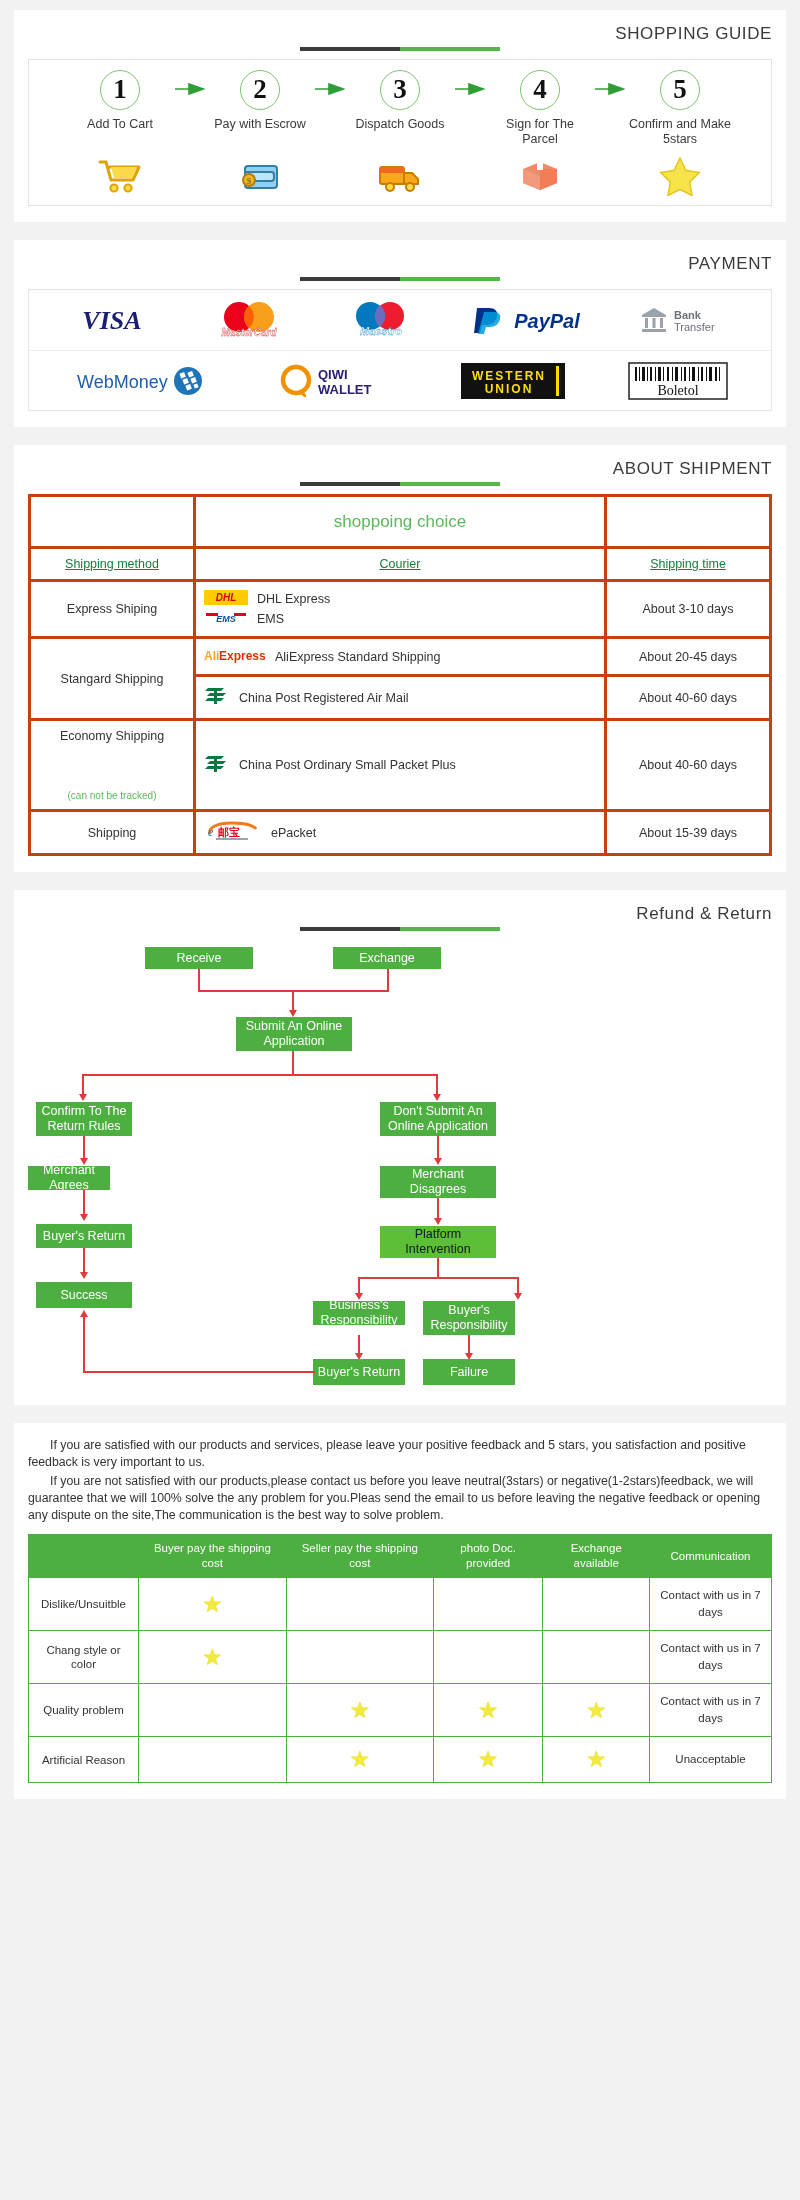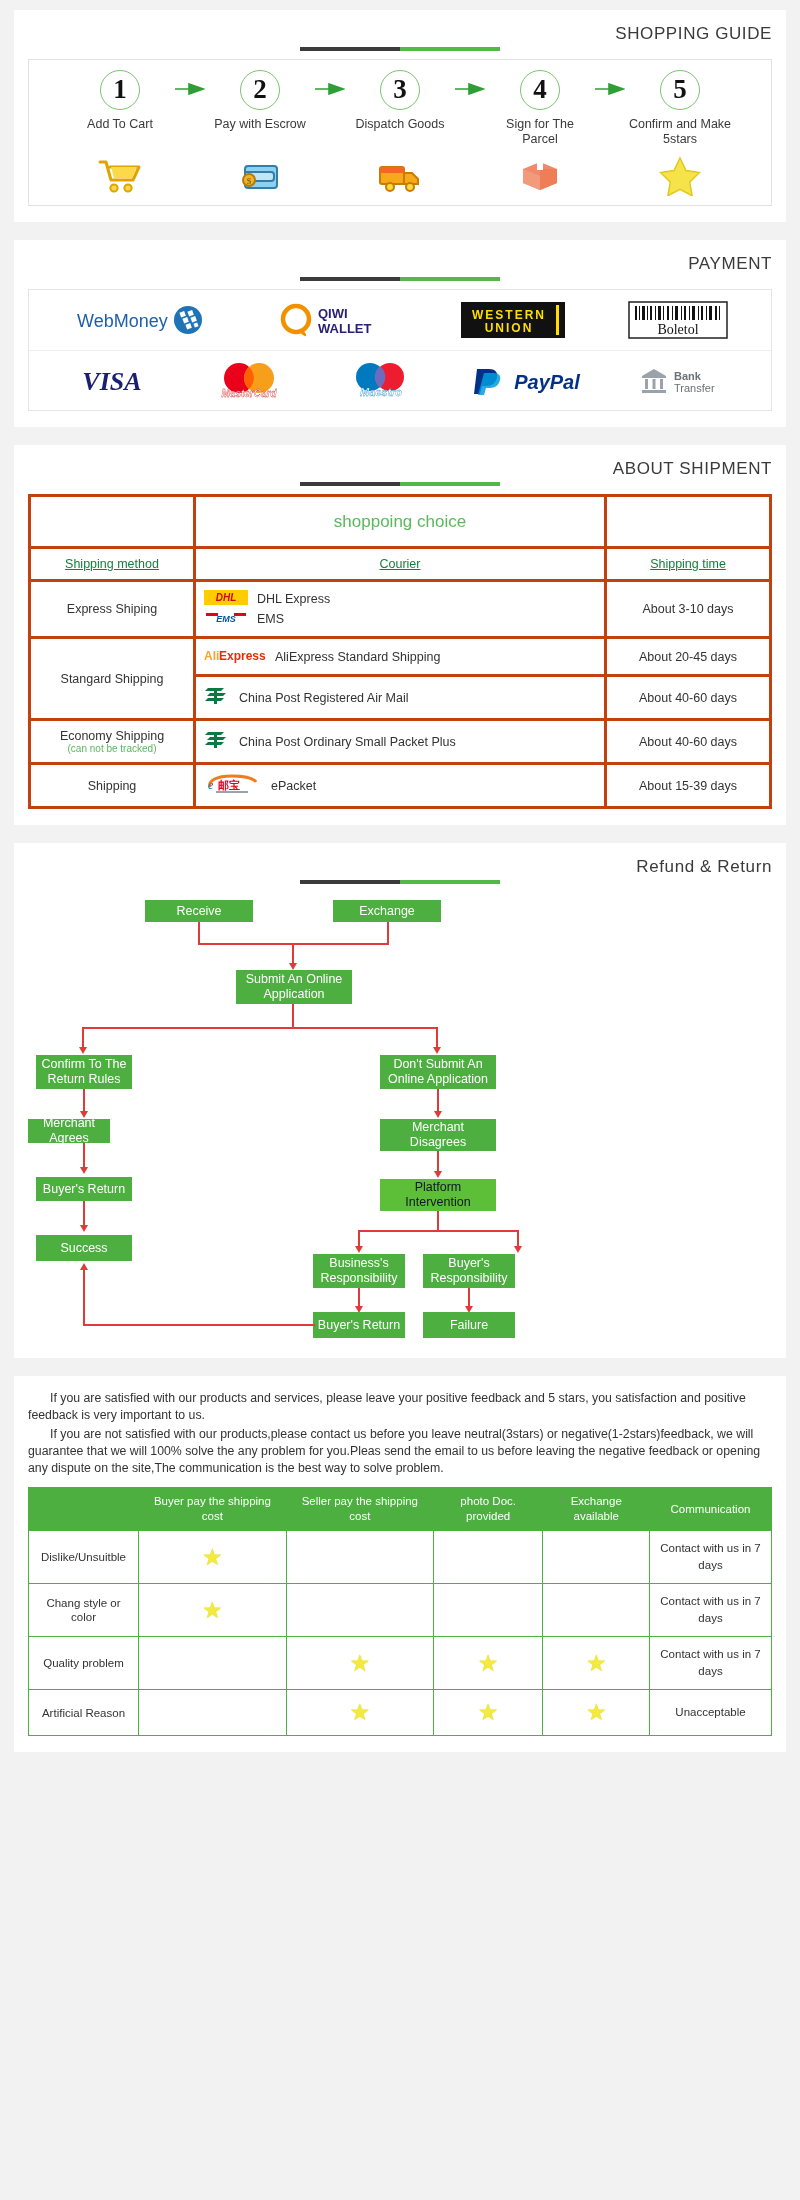--- a/index.html
+++ b/index.html
@@ -65,21 +65,21 @@
   .pay-row + .pay-row { border-top: 1px solid #eee; }
   .logo { display: flex; align-items: center; justify-content: center; }
 
   
   table.ship { width: 100%; border-collapse: collapse; font-size: 12.5px; }
   table.ship td { border: 3px solid #c2410c; padding: 8px 8px; vertical-align: middle; }
   .gr { color: #15803d; text-decoration: underline; }
   .c { text-align: center; }
   .choice { font-size: 17px; color: #5cb85c; text-align: center; }
   .courier-cell { display: flex; align-items: center; gap: 9px; }
-  .note { font-size: 10px; color: #5cb85c; display: block; }
+  .note { font-size: 10px; color: #5cb85c; display: block; margin-top: 47px; }
 
   
   .flow { position: relative; height: 450px; }
   .node {
     position: absolute;
     background: #4caf3f;
     color: #fff;
     font-size: 12.5px;
     line-height: 15px;
     text-align: center;
@@ -209,20 +209,61 @@
 
   <div class="card">
     <div class="sec-head">
       <span class="txt">PAYMENT</span>
       <span class="rule">
           <i class="dark"></i>
           <i class="green"></i>
         </span>
     </div>
     <div class="pay-box">
+      <div class="pay-row">
+        <div class="logo">
+          <svg width="92" height="32" viewBox="0 0 92 32">
+              <text x="46" y="25" text-anchor="middle" font-family="Liberation Serif, serif" font-size="26" font-style="italic" font-weight="bold" fill="#1a1f71">VISA</text>
+            </svg>
+        </div>
+        <div class="logo">
+          <svg width="84" height="38" viewBox="0 0 84 38">
+              <circle cx="32" cy="16" r="15" fill="#eb001b"></circle>
+              <circle cx="52" cy="16" r="15" fill="#f79e1b"></circle>
+              <path d="M42 5a15 15 0 000 22 15 15 0 000-22z" fill="#ff5f00"></path>
+              <text x="42" y="35" text-anchor="middle" font-family="Liberation Sans, sans-serif" font-size="10" font-weight="bold" font-style="italic" fill="#fff" stroke="#cc0000" stroke-width=".3">MasterCard</text>
+            </svg>
+        </div>
+        <div class="logo">
+          <svg width="82" height="38" viewBox="0 0 82 38">
+              <circle cx="30" cy="15" r="14" fill="#0079be"></circle>
+              <circle cx="50" cy="15" r="14" fill="#ed1c2e"></circle>
+              <path d="M40 4a14 14 0 000 22 14 14 0 000-22z" fill="#6c6bbd"></path>
+              <text x="41" y="34" text-anchor="middle" font-family="Liberation Sans, sans-serif" font-size="11" font-weight="bold" font-style="italic" fill="#fff" stroke="#0079be" stroke-width=".3">Maestro</text>
+            </svg>
+        </div>
+        <div class="logo">
+          <svg width="118" height="32" viewBox="0 0 118 32">
+              <path d="M6 4h12c6 0 9 3 8 8-1 6-5 9-11 9h-4l-2 8H3z" fill="#003087"></path>
+              <path d="M13 8h10c5 0 7 3 6 7-1 5-5 8-10 8h-4l-2 7h-6z" fill="#009cde" opacity=".85"></path>
+              <text x="76" y="24" text-anchor="middle" font-family="Liberation Sans, sans-serif" font-size="20" font-weight="bold" font-style="italic" fill="#003087">PayPal</text>
+            </svg>
+        </div>
+        <div class="logo">
+          <svg width="96" height="34" viewBox="0 0 96 34">
+              <path d="M4 12L16 5l12 7v2H4z" fill="#9aa3ab"></path>
+              <rect x="7" y="15" width="3" height="10" fill="#9aa3ab"></rect>
+              <rect x="14.5" y="15" width="3" height="10" fill="#9aa3ab"></rect>
+              <rect x="22" y="15" width="3" height="10" fill="#9aa3ab"></rect>
+              <rect x="4" y="26" width="24" height="3" fill="#9aa3ab"></rect>
+              <text x="36" y="16" font-family="Liberation Sans, sans-serif" font-size="11" font-weight="bold" fill="#6b7178">Bank</text>
+              <text x="36" y="28" font-family="Liberation Sans, sans-serif" font-size="11" fill="#6b7178">Transfer</text>
+            </svg>
+        </div>
+      </div>
       <div class="pay-row">
         <div class="logo">
           <svg width="140" height="34" viewBox="0 0 140 34">
               <text x="4" y="24" font-family="Liberation Sans, sans-serif" font-size="18" fill="#1f5fa9">WebMoney</text>
               <circle cx="115" cy="17" r="14" fill="#1f74b8"></circle>
               <g fill="#fff">
                 <rect x="107" y="9" width="5" height="5" transform="rotate(-20 109 11)"></rect>
                 <rect x="115" y="8" width="5" height="5" transform="rotate(-20 117 10)"></rect>
                 <rect x="110" y="15" width="5" height="5" transform="rotate(-20 112 17)"></rect>
                 <rect x="118" y="14" width="5" height="5" transform="rotate(-20 120 16)"></rect>
@@ -270,61 +311,20 @@
                 <rect x="73" y="5" width="2" height="14"></rect>
                 <rect x="78" y="5" width="1" height="14"></rect>
                 <rect x="81" y="5" width="3" height="14"></rect>
                 <rect x="87" y="5" width="2" height="14"></rect>
                 <rect x="91" y="5" width="1" height="14"></rect>
               </g>
               <text x="50" y="33" text-anchor="middle" font-family="Liberation Serif, serif" font-size="14" fill="#111">Boletol</text>
             </svg>
         </div>
       </div>
-      <div class="pay-row">
-        <div class="logo">
-          <svg width="92" height="32" viewBox="0 0 92 32">
-              <text x="46" y="25" text-anchor="middle" font-family="Liberation Serif, serif" font-size="26" font-style="italic" font-weight="bold" fill="#1a1f71">VISA</text>
-            </svg>
-        </div>
-        <div class="logo">
-          <svg width="84" height="38" viewBox="0 0 84 38">
-              <circle cx="32" cy="16" r="15" fill="#eb001b"></circle>
-              <circle cx="52" cy="16" r="15" fill="#f79e1b"></circle>
-              <path d="M42 5a15 15 0 000 22 15 15 0 000-22z" fill="#ff5f00"></path>
-              <text x="42" y="35" text-anchor="middle" font-family="Liberation Sans, sans-serif" font-size="10" font-weight="bold" font-style="italic" fill="#fff" stroke="#cc0000" stroke-width=".3">MasterCard</text>
-            </svg>
-        </div>
-        <div class="logo">
-          <svg width="82" height="38" viewBox="0 0 82 38">
-              <circle cx="30" cy="15" r="14" fill="#0079be"></circle>
-              <circle cx="50" cy="15" r="14" fill="#ed1c2e"></circle>
-              <path d="M40 4a14 14 0 000 22 14 14 0 000-22z" fill="#6c6bbd"></path>
-              <text x="41" y="34" text-anchor="middle" font-family="Liberation Sans, sans-serif" font-size="11" font-weight="bold" font-style="italic" fill="#fff" stroke="#0079be" stroke-width=".3">Maestro</text>
-            </svg>
-        </div>
-        <div class="logo">
-          <svg width="118" height="32" viewBox="0 0 118 32">
-              <path d="M6 4h12c6 0 9 3 8 8-1 6-5 9-11 9h-4l-2 8H3z" fill="#003087"></path>
-              <path d="M13 8h10c5 0 7 3 6 7-1 5-5 8-10 8h-4l-2 7h-6z" fill="#009cde" opacity=".85"></path>
-              <text x="76" y="24" text-anchor="middle" font-family="Liberation Sans, sans-serif" font-size="20" font-weight="bold" font-style="italic" fill="#003087">PayPal</text>
-            </svg>
-        </div>
-        <div class="logo">
-          <svg width="96" height="34" viewBox="0 0 96 34">
-              <path d="M4 12L16 5l12 7v2H4z" fill="#9aa3ab"></path>
-              <rect x="7" y="15" width="3" height="10" fill="#9aa3ab"></rect>
-              <rect x="14.5" y="15" width="3" height="10" fill="#9aa3ab"></rect>
-              <rect x="22" y="15" width="3" height="10" fill="#9aa3ab"></rect>
-              <rect x="4" y="26" width="24" height="3" fill="#9aa3ab"></rect>
-              <text x="36" y="16" font-family="Liberation Sans, sans-serif" font-size="11" font-weight="bold" fill="#6b7178">Bank</text>
-              <text x="36" y="28" font-family="Liberation Sans, sans-serif" font-size="11" fill="#6b7178">Transfer</text>
-            </svg>
-        </div>
-      </div>
     </div>
   </div>
 
   <div class="card">
     <div class="sec-head">
       <span class="txt">ABOUT SHIPMENT</span>
       <span class="rule">
           <i class="dark"></i>
           <i class="green"></i>
         </span>
@@ -489,21 +489,21 @@
 
       <div class="ln" style="left:409px;top:319px;width:1.5px;height:20px"></div>
       <div class="ln" style="left:330px;top:338px;width:160px;height:1.5px"></div>
       <div class="ln" style="left:330px;top:338px;width:1.5px;height:18px"></div>
       <div class="ln" style="left:489px;top:338px;width:1.5px;height:18px"></div>
       <div class="ah" style="left:327px;top:354px"></div>
       <div class="ah" style="left:486px;top:354px"></div>
 
       <div class="node" style="left:8px;top:343px;width:96px;height:26px">Success</div>
 
-      <div class="node" style="left:285px;top:362px;width:92px;height:34px">Business's Responsibility</div>
+      <div class="node" style="left:285px;top:362px;width:92px;height:24px">Business's Responsibility</div>
       <div class="node" style="left:395px;top:362px;width:92px;height:34px">Buyer's Responsibility</div>
       <div class="ln" style="left:330px;top:396px;width:1.5px;height:20px"></div>
       <div class="ah" style="left:327px;top:414px"></div>
       <div class="ln" style="left:440px;top:396px;width:1.5px;height:20px"></div>
       <div class="ah" style="left:437px;top:414px"></div>
 
       <div class="node" style="left:285px;top:420px;width:92px;height:26px">Buyer's Return</div>
       <div class="node" style="left:395px;top:420px;width:92px;height:26px">Failure</div>
 
       <div class="ln" style="left:55px;top:432px;width:232px;height:1.5px"></div>

